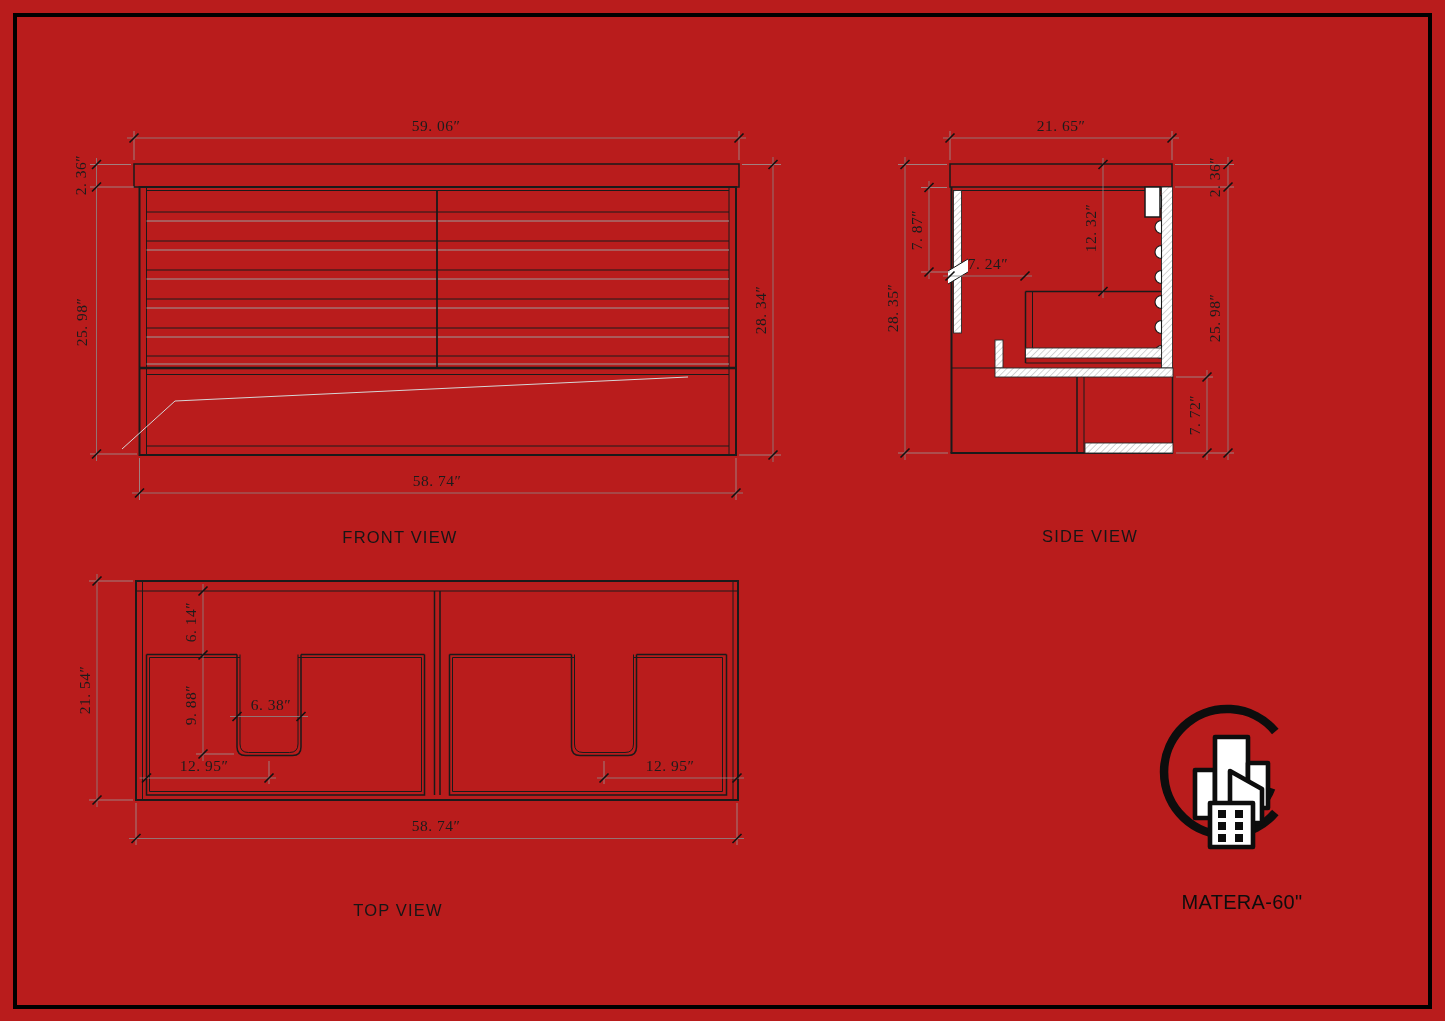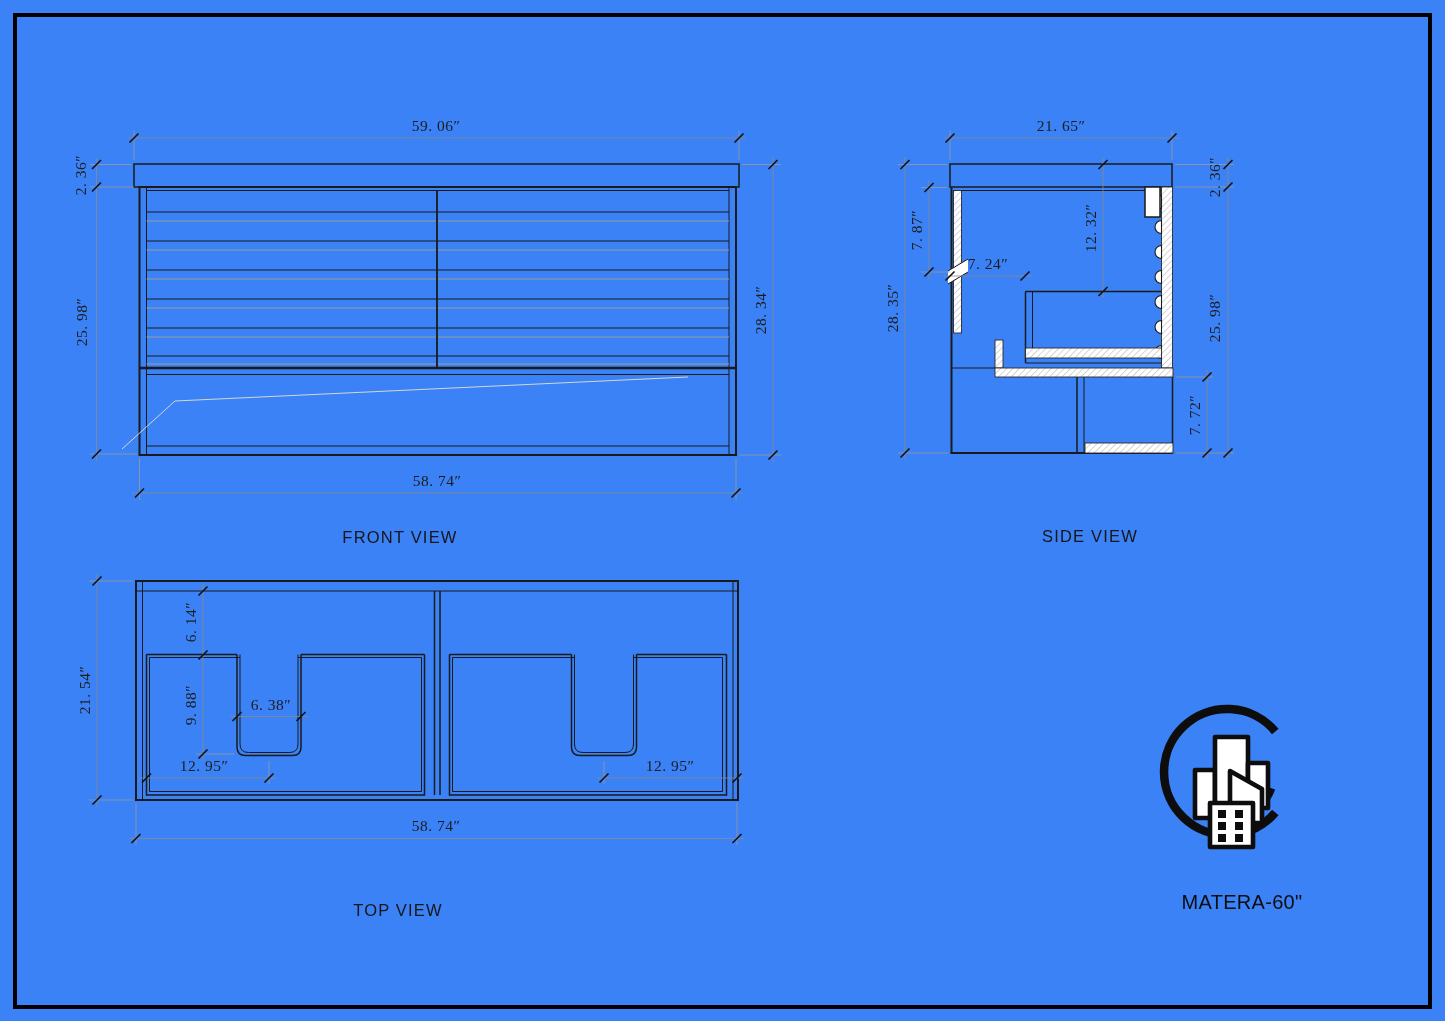--- a/index.html
+++ b/index.html
@@ -1,17 +1,17 @@
 <!DOCTYPE html>
 <html><head>
 <meta charset="utf-8">
 <style>
   html,body{margin:0;padding:0;background:#fff;}
   body{width:1445px;height:1021px;position:relative;font-family:"Liberation Sans",sans-serif;}
-  .sheet{position:absolute;inset:0;background:#3b82f6;}
+  .sheet{position:absolute;inset:0;background:#b91c1c;}
   .frame{position:absolute;left:13px;top:13px;right:13px;bottom:12px;border:4px solid #000;}
   svg{position:absolute;left:0;top:0;}
   
   .w1{stroke:#1a1a1a;stroke-width:1;fill:none}
   .w15{stroke:#1a1a1a;stroke-width:1.5;fill:none}
   .w18{stroke:#1a1a1a;stroke-width:1.8;fill:none}
   .w2{stroke:#1a1a1a;stroke-width:2;fill:none}
   .w25{stroke:#1a1a1a;stroke-width:2.5;fill:none}
   .g1{stroke:#9b9b9b;stroke-width:1;fill:none}
   .faint{stroke:#d6d6d6;stroke-width:1;fill:none}

